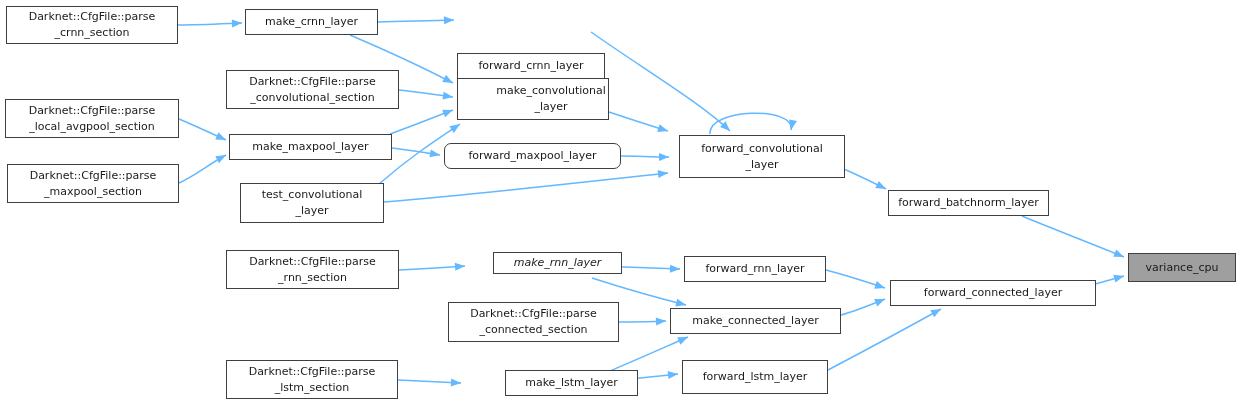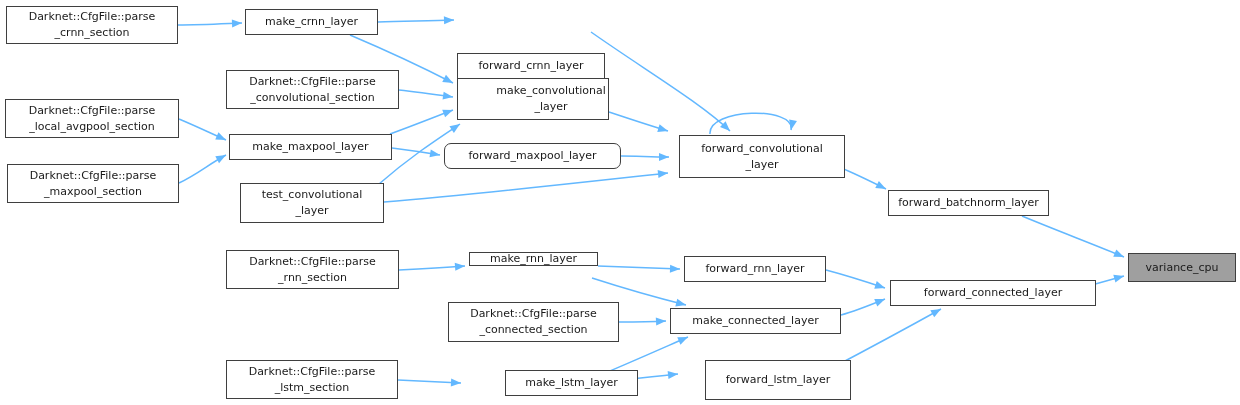--- a/index.html
+++ b/index.html
@@ -97,24 +97,24 @@
       <div class="node" style="left: 679px; top: 135px; width: 166px; height: 43px;"><span>forward_convolutional
 _layer</span></div>
       <div class="node" style="left: 7px; top: 164px; width: 172px; height: 39px;"><span>Darknet::CfgFile::parse
 _maxpool_section</span></div>
       <div class="node" style="left: 240px; top: 183px; width: 144px; height: 40px;"><span>test_convolutional
 _layer</span></div>
       <div class="node" style="left: 888px; top: 190px; width: 161px; height: 26px;"><span>forward_batchnorm_layer</span></div>
       <div class="node current" style="left: 1128px; top: 253px; width: 108px; height: 29px; text-align: right;"><span>variance_cpu</span></div>
       <div class="node" style="left: 226px; top: 250px; width: 173px; height: 39px;"><span>Darknet::CfgFile::parse
 _rnn_section</span></div>
-      <div class="node" style="left: 469px; top: 252px; width: 129px; height: 14px;"><span>make_rnn_layer</span></div>
+      <div class="node" style="left: 493px; top: 252px; width: 129px; height: 22px; font-style: italic;"><span>make_rnn_layer</span></div>
       <div class="node" style="left: 684px; top: 256px; width: 142px; height: 26px;"><span>forward_rnn_layer</span></div>
       <div class="node" style="left: 448px; top: 302px; width: 171px; height: 40px;"><span>Darknet::CfgFile::parse
 _connected_section</span></div>
       <div class="node" style="left: 670px; top: 308px; width: 171px; height: 26px;"><span>make_connected_layer</span></div>
       <div class="node" style="left: 890px; top: 280px; width: 206px; height: 26px; align-items: center;"><span>forward_connected_layer</span></div>
       <div class="node" style="left: 226px; top: 360px; width: 172px; height: 39px;"><span>Darknet::CfgFile::parse
 _lstm_section</span></div>
       <div class="node" style="left: 465px; top: 370px; width: 133px; height: 26px; margin-left: 40px;"><span>make_lstm_layer</span></div>
-      <div class="node" style="left: 682px; top: 360px; width: 146px; height: 40px; margin-left: 23px;"><span>forward_lstm_layer</span></div>
+      <div class="node" style="left: 682px; top: 360px; width: 146px; height: 34px;"><span>forward_lstm_layer</span></div>
     </div>
 </div>
 
 </body></html>

